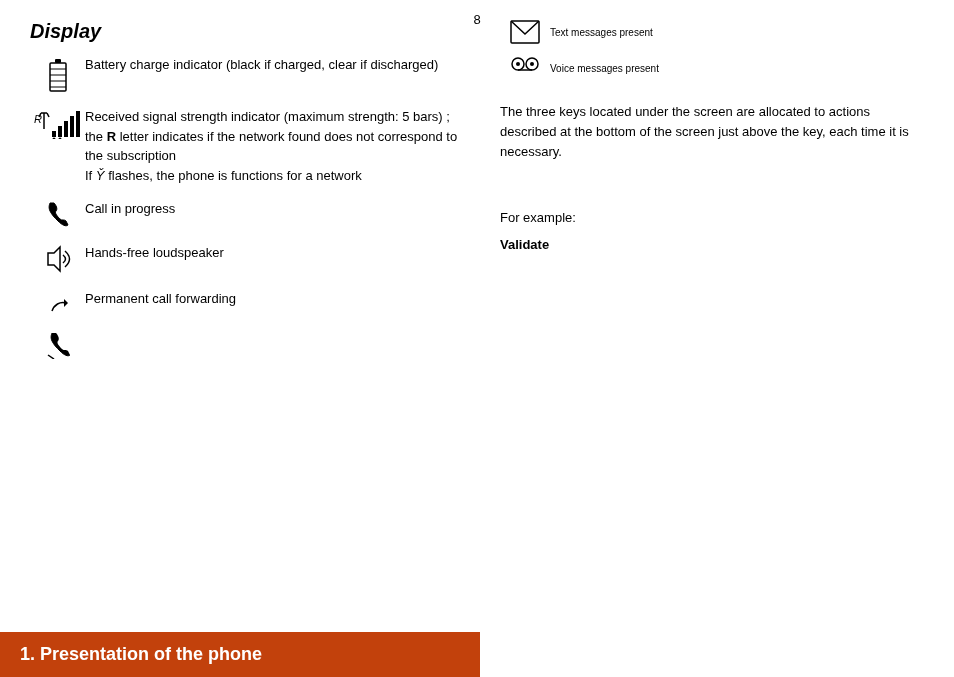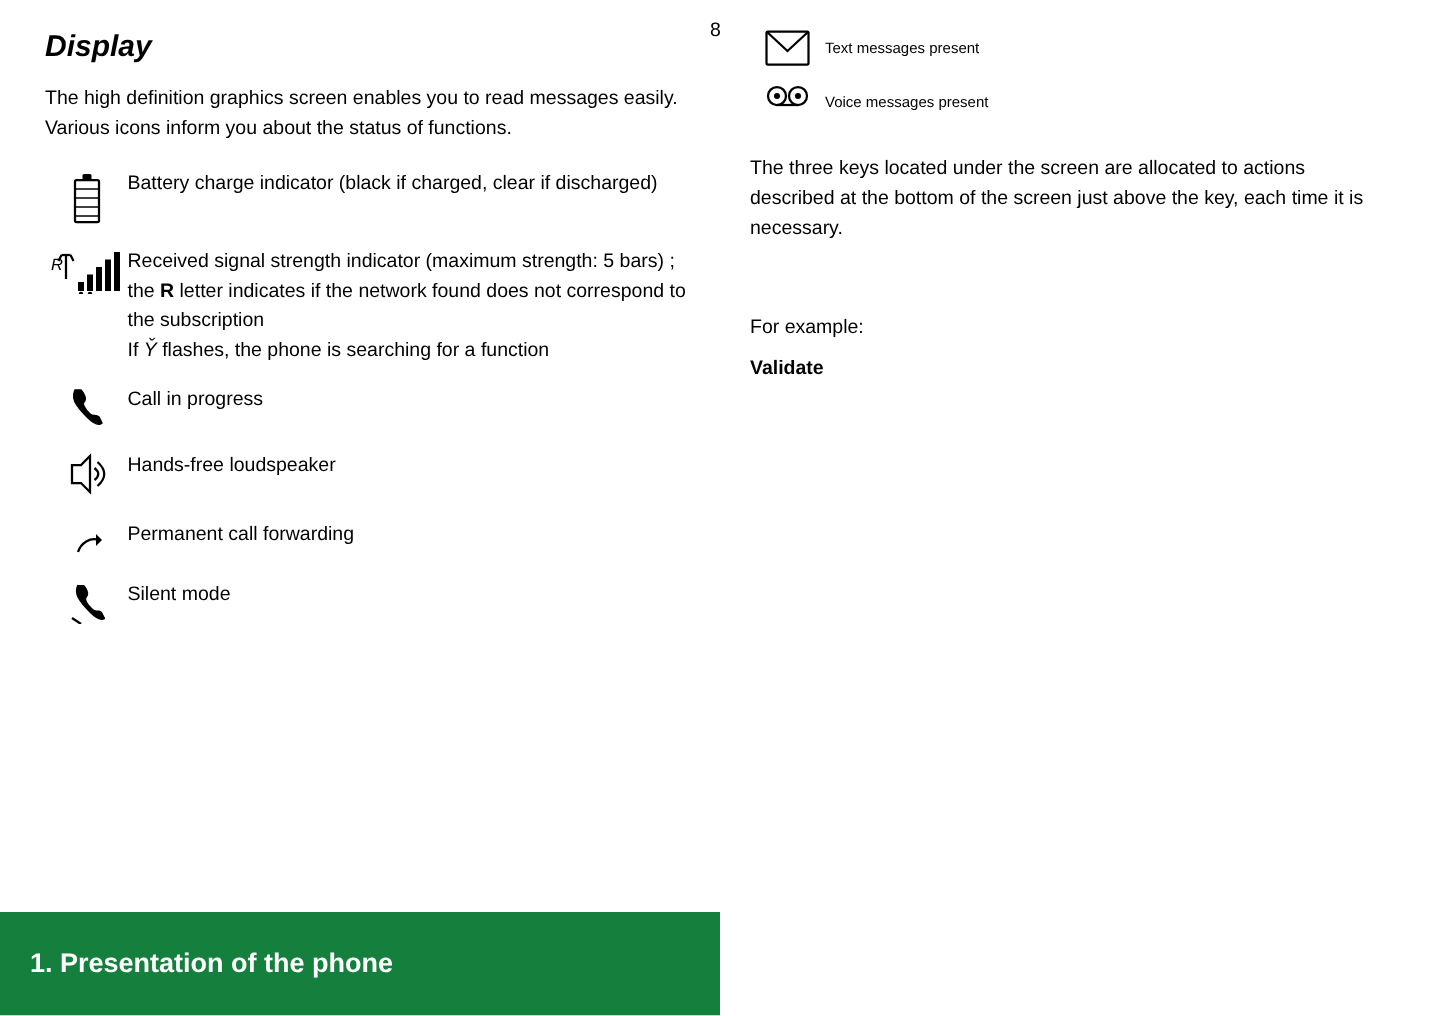--- a/index.html
+++ b/index.html
@@ -125,43 +125,42 @@
       font-size: 13px;
       min-width: 60px;
     }
 
     .validate-desc {
       font-size: 13px;
       line-height: 1.5;
     }
 
     .footer-bar {
-      background-color: #15803d;
+      background-color: #c2410c;
       color: #ffffff;
       font-size: 18px;
       font-weight: bold;
-      padding: 24px 20px;
+      padding: 12px 20px;
       width: 480px;
       position: absolute;
       bottom: 0;
       left: 0;
     }
   </style>
 </head>
 <body>
 
 <div class="page-container">
 
   <div class="page-number">8</div>
 
   <div class="content-area">
 
     <div class="left-column">
       <h1 class="display-title">Display</h1>
-      <p class="intro-text">The high definition graphics screen enables you to read messages easily. Various icons inform you about the status of functions.</p>
 
       <div class="icon-row">
         <div class="icon-cell">
           <svg width="22" height="36" viewBox="0 0 22 36">
 
             <rect x="3" y="6" width="16" height="28" rx="1" ry="1" stroke="#000" stroke-width="1.5" fill="none"></rect>
 
             <rect x="8" y="2" width="6" height="4" rx="1" fill="#000"></rect>
 
             <line x1="3" y1="12" x2="19" y2="12" stroke="#000" stroke-width="1"></line>
@@ -189,21 +188,21 @@
             <rect x="30" y="12" width="4" height="16" fill="#000"></rect>
             <rect x="36" y="7" width="4" height="21" fill="#000"></rect>
             <rect x="42" y="2" width="4" height="26" fill="#000"></rect>
 
             <circle cx="20" cy="30" r="1.5" fill="#000"></circle>
             <circle cx="26" cy="30" r="1.5" fill="#000"></circle>
           </svg>
         </div>
         <div class="description-cell">
           <span>Received signal strength indicator (maximum strength: 5 bars) ; the </span><strong>R</strong><span> letter indicates if the network found does not correspond to the subscription</span><br>
-          <span>If </span><span style="font-style:italic;">Y̌</span><span> flashes, the phone is searching for a function</span>
+          <span>If </span><span style="font-style:italic;">Y̌</span><span> flashes, the phone is functions for a network</span>
         </div>
       </div>
 
       <div class="icon-row">
         <div class="icon-cell">
           <svg width="24" height="28" viewBox="0 0 24 28">
             <path d="M4,2 C4,2 2,6 4,10 C6,14 8,16 12,20 C16,24 20,26 22,24 L20,20 C18,18 16,20 14,18 C12,16 8,12 10,10 C12,8 10,4 8,2 Z" stroke="#000" stroke-width="1" fill="#000"></path>
           </svg>
         </div>
         <div class="description-cell">Call in progress</div>
@@ -233,21 +232,20 @@
       </div>
 
       <div class="icon-row">
         <div class="icon-cell">
           <svg width="24" height="28" viewBox="0 0 24 28">
             <path d="M6,2 C6,2 4,6 6,10 C8,14 10,16 14,20 C18,24 22,26 24,24" stroke="#000" stroke-width="1" fill="none"></path>
             <path d="M6,2 C6,2 4,6 6,10 C8,14 10,16 14,20 C18,24 22,26 24,24 L22,20 C20,18 18,20 16,18 C14,16 10,12 12,10 C14,8 12,4 10,2 Z" fill="#000"></path>
             <line x1="2" y1="24" x2="8" y2="28" stroke="#000" stroke-width="1.5"></line>
           </svg>
         </div>
-        <div class="description-cell">Silent mode</div>
       </div>
     </div>
 
     <div class="right-column">
 
       <div class="right-icon-row">
         <div class="right-icon-cell">
           <svg width="30" height="24" viewBox="0 0 30 24">
             <rect x="1" y="1" width="28" height="22" rx="1" stroke="#000" stroke-width="1.5" fill="none"></rect>
             <polyline points="1,1 15,14 29,1" stroke="#000" stroke-width="1.5" fill="none"></polyline>

